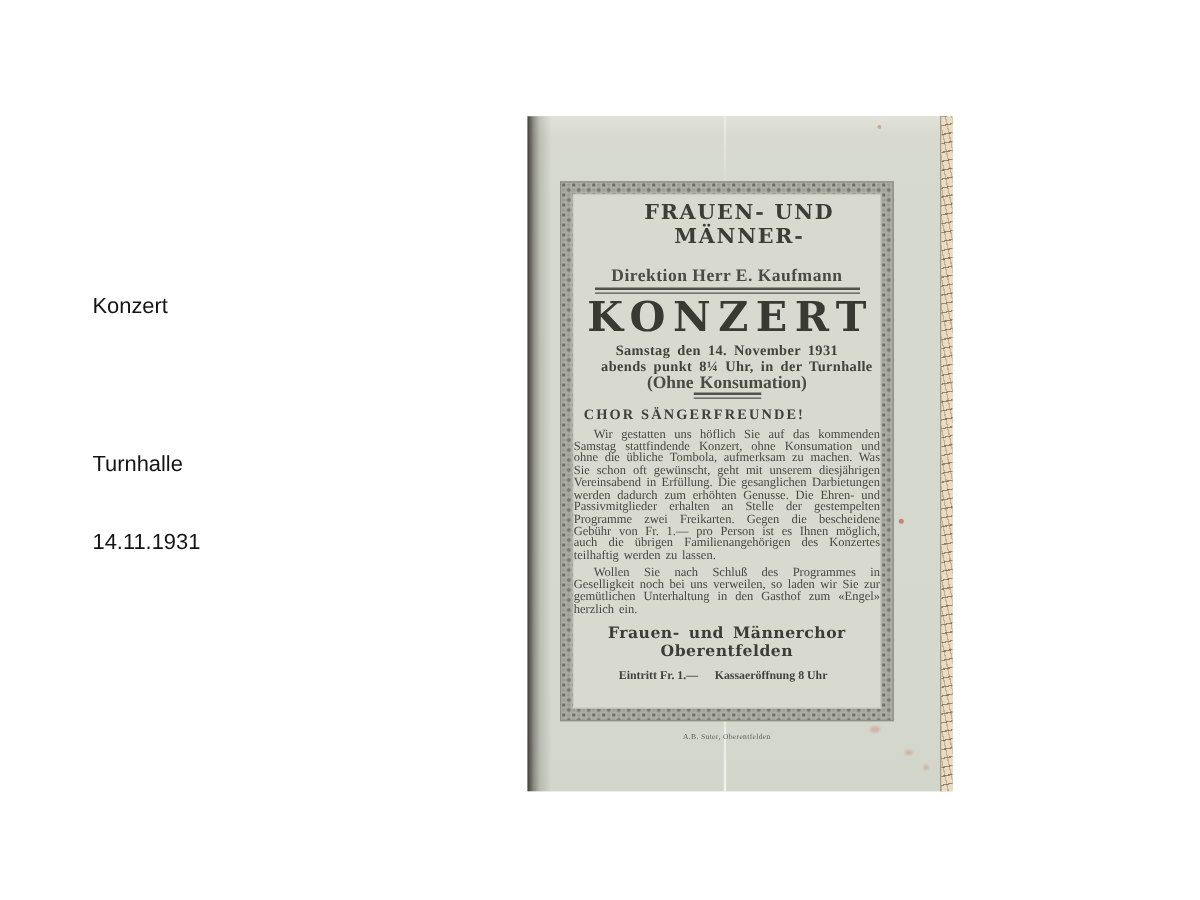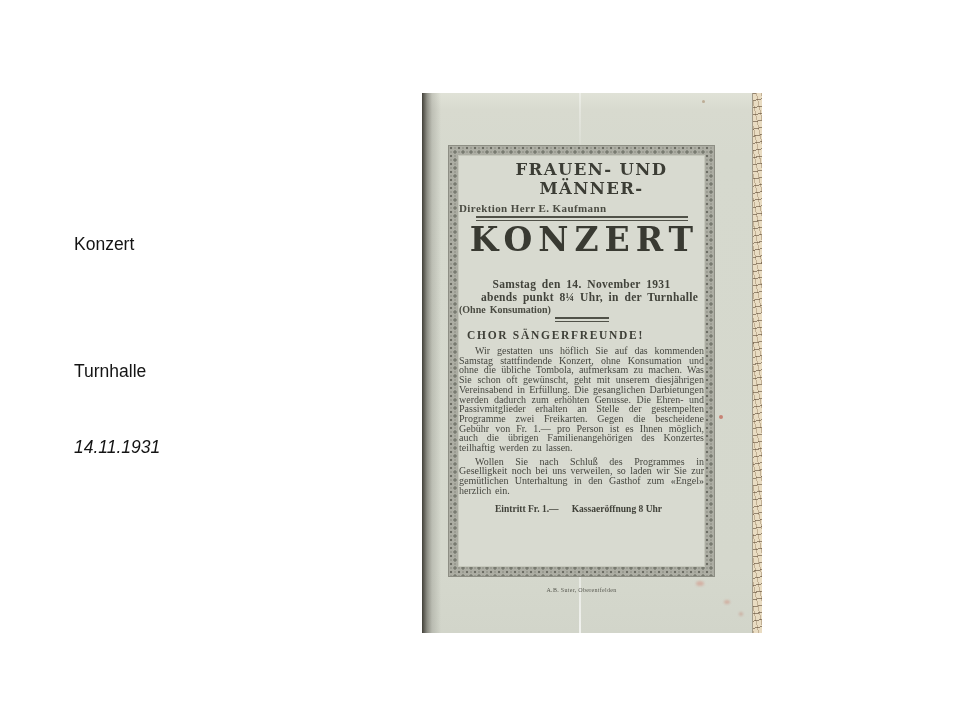--- a/index.html
+++ b/index.html
@@ -3,21 +3,21 @@
 <meta charset="utf-8">
 <style>
   html,body{margin:0;padding:0;}
   .slide{position:relative;width:960px;height:720px;background:#ffffff;overflow:hidden;
          font-family:"Liberation Sans",sans-serif;}
 
   
   .slide-label{position:absolute;left:74px;font-size:17.5px;line-height:20px;color:#141414;}
   .lbl-title{top:234px;}
   .lbl-venue{top:361px;}
-  .lbl-date{top:437px;font-style:italic;}
+  .lbl-date{top:423px;}
 
   
   .scan{position:absolute;left:422px;top:93px;width:340px;height:540px;
         background-color:#d6d9ce;
         background-image:
           linear-gradient(90deg, rgba(52,50,43,.92) 0px, rgba(52,50,43,.45) 5px, rgba(52,50,43,.16) 10px, rgba(52,50,43,0) 19px),
           linear-gradient(180deg, #e0e2d7 0%, #d8dacf 3%, #d6d9ce 12%, #d5d8cd 88%, #d2d5ca 100%);}
   .page-edge{position:absolute;right:0;top:0;width:9px;height:100%;
         background-color:#e9dcc2;border-left:1px solid #a29b8a;
         background-image:
@@ -35,31 +35,31 @@
           radial-gradient(circle at 6px 6px, #787a70 1.4px, rgba(0,0,0,0) 1.9px),
           radial-gradient(circle at 2px 6px, #9b9c92 1px, rgba(0,0,0,0) 1.4px),
           radial-gradient(circle at 6px 2px, #9b9c92 1px, rgba(0,0,0,0) 1.4px);
         background-size:8px 8px;}
   .inner{position:absolute;inset:10px;background:#d8dad0;box-shadow:0 0 0 1px #c6c8bc;
         overflow:hidden;padding-top:5px;color:#3f4038;}
 
   
   .choir-line{font-family:"DejaVu Serif",serif;font-weight:600;font-size:16.5px;line-height:18.5px;
         letter-spacing:1.4px;text-align:center;color:#3c3d35;margin-left:20px;}
-  .direction{font-family:"Liberation Serif",serif;font-weight:700;font-size:11px;line-height:10px;
-        letter-spacing:.4px;margin-top:5px;color:#4a4b42;}
+  .direction{font-family:"Liberation Serif",serif;font-weight:700;font-size:14px;line-height:10px;
+        letter-spacing:.4px;text-align:center;margin-top:19px;color:#4a4b42;}
   .rule-double{width:212px;margin:3px auto 0;height:2px;
         border-top:2px solid #505148;border-bottom:1px solid #505148;}
   .concert-title{font-family:"DejaVu Serif",serif;font-weight:600;font-size:33px;line-height:36px;
         letter-spacing:6px;text-indent:6px;text-align:center;margin-top:1px;color:#393a32;}
   .date-line{font-family:"Liberation Serif",serif;font-weight:600;font-size:11.5px;line-height:13px;
-        letter-spacing:.3px;word-spacing:2.5px;text-align:center;margin-top:20px;color:#41423a;}
+        letter-spacing:.3px;word-spacing:2.5px;text-align:center;margin-top:3px;color:#41423a;}
   .time-line{margin-top:0;padding-left:16px;}
-  .consumption{font-family:"Liberation Serif",serif;font-weight:600;font-size:10px;line-height:10px;
-        word-spacing:1.5px;margin-top:1px;color:#4a4b42;}
+  .consumption{font-family:"Liberation Serif",serif;font-weight:600;font-size:14px;line-height:10px;
+        word-spacing:1.5px;text-align:center;margin-top:1px;color:#4a4b42;}
   .rule-short{width:54px;margin:2px auto 0;height:2px;
         border-top:2px solid #505148;border-bottom:1px solid #505148;}
   .salutation{font-family:"Liberation Serif",serif;font-weight:700;font-size:11.5px;line-height:13px;
         letter-spacing:1.7px;margin:7px 0 0 8px;color:#3e3f37;}
   .body-par{font-family:"Liberation Serif",serif;font-size:10px;line-height:9.7px;
         text-align:justify;text-indent:16px;word-spacing:1.4px;margin:4px 0 0;color:#464740;}
   .signoff{font-family:"DejaVu Serif",serif;font-weight:600;font-size:12.5px;line-height:15px;
         letter-spacing:.4px;word-spacing:2.5px;text-align:center;margin-top:5px;color:#3c3d35;}
   .fees-row{display:flex;justify-content:space-between;padding:0 42px 0 36px;margin-top:7px;
         font-family:"Liberation Serif",serif;font-weight:700;font-size:9.5px;line-height:12px;color:#41423a;}
@@ -94,20 +94,21 @@
         <div class="direction">Direktion Herr E. Kaufmann</div>
         <div class="rule-double"></div>
         <div class="concert-title">KONZERT</div>
         <div class="date-line">Samstag den 14. November 1931</div>
         <div class="date-line time-line">abends punkt 8¼ Uhr, in der Turnhalle</div>
         <div class="consumption">(Ohne Konsumation)</div>
         <div class="rule-short"></div>
         <div class="salutation">CHOR SÄNGERFREUNDE!</div>
         <p class="body-par">Wir gestatten uns höflich Sie auf das kommenden Samstag stattfindende Konzert, ohne Konsumation und ohne die übliche Tombola, aufmerksam zu machen. Was Sie schon oft gewünscht, geht mit unserem diesjährigen Vereinsabend in Erfüllung. Die gesanglichen Darbietungen werden dadurch zum erhöhten Genusse. Die Ehren- und Passivmitglieder erhalten an Stelle der gestempelten Programme zwei Freikarten. Gegen die bescheidene Gebühr von Fr. 1.— pro Person ist es Ihnen möglich, auch die übrigen Familienangehörigen des Konzertes teilhaftig werden zu lassen.</p>
         <p class="body-par">Wollen Sie nach Schluß des Programmes in Geselligkeit noch bei uns verweilen, so laden wir Sie zur gemütlichen Unterhaltung in den Gasthof zum «Engel» herzlich ein.</p>
+        <div class="signoff">Frauen- und Männerchor Oberentfelden</div>
         <div class="fees-row">
           <span>Eintritt Fr. 1.—</span>
           <span>Kassaeröffnung 8 Uhr</span>
         </div>
 
       </div>
     </div>
 
     <div class="printer">A.B. Suter, Oberentfelden</div>
 

